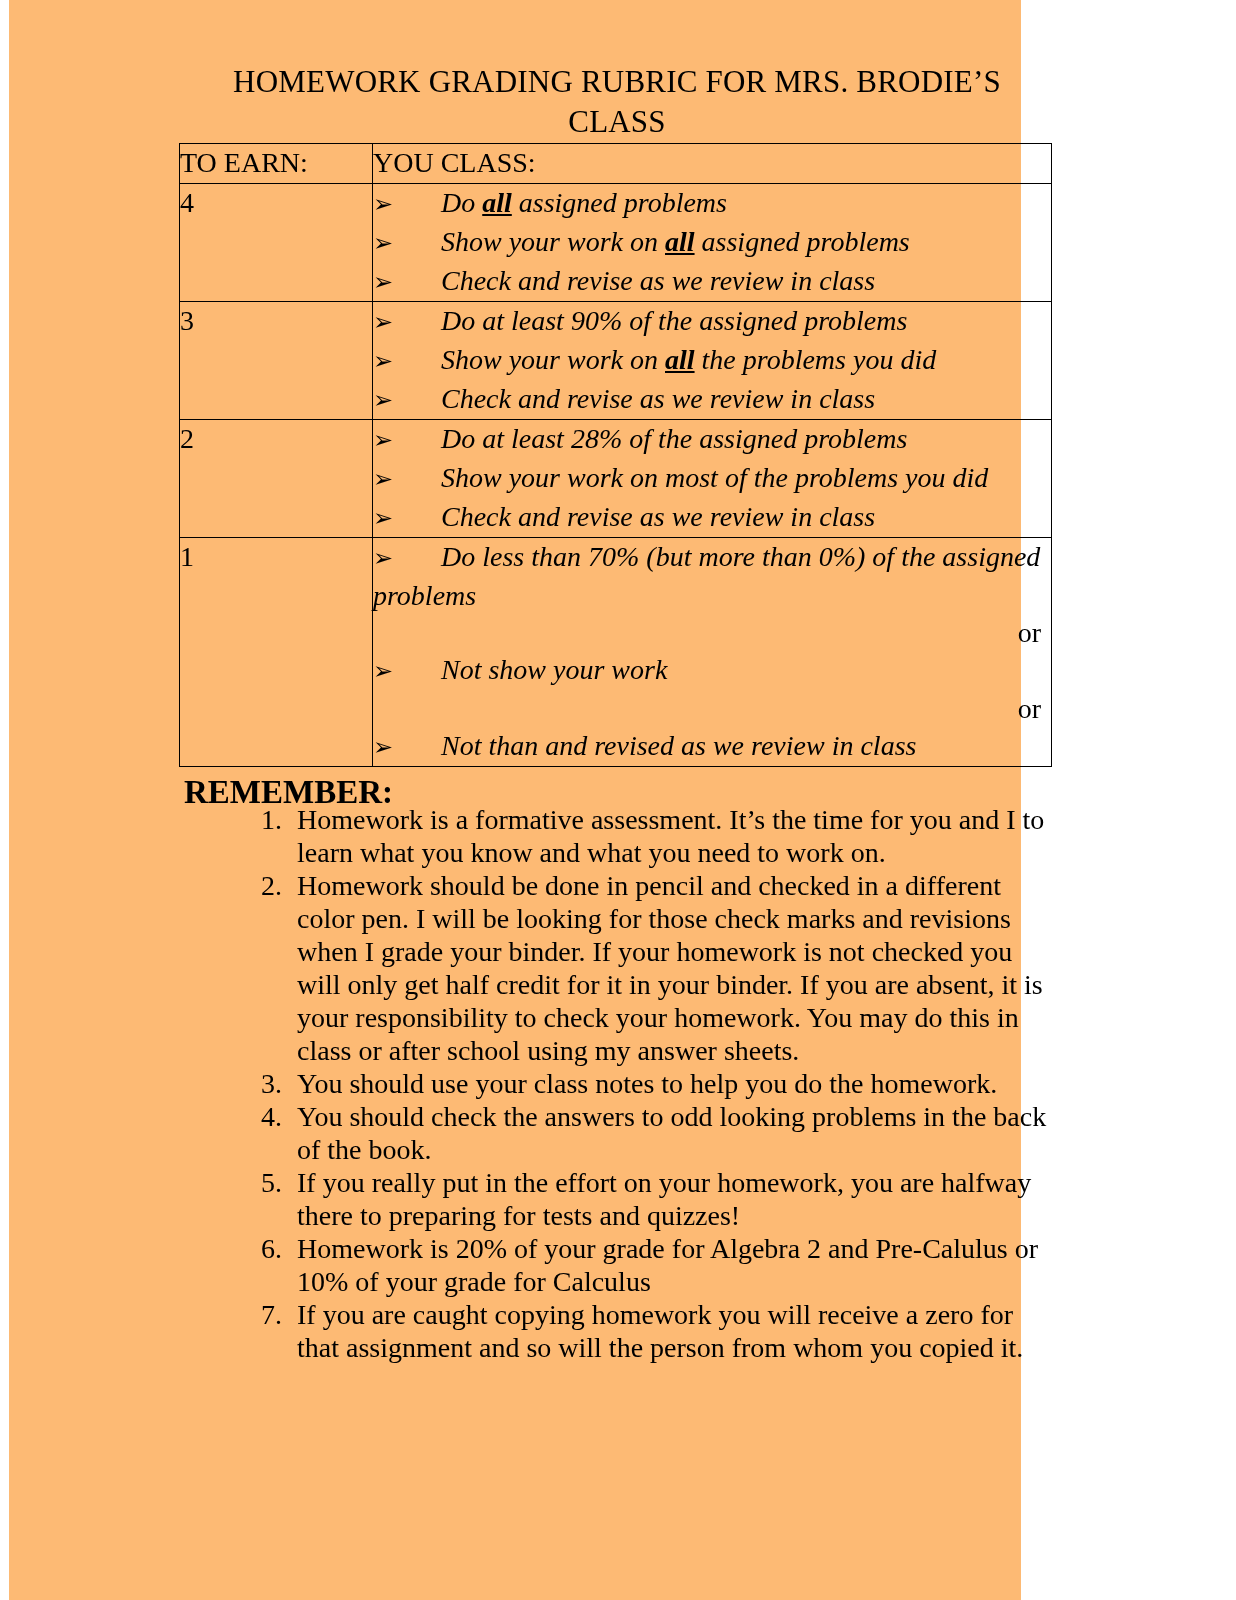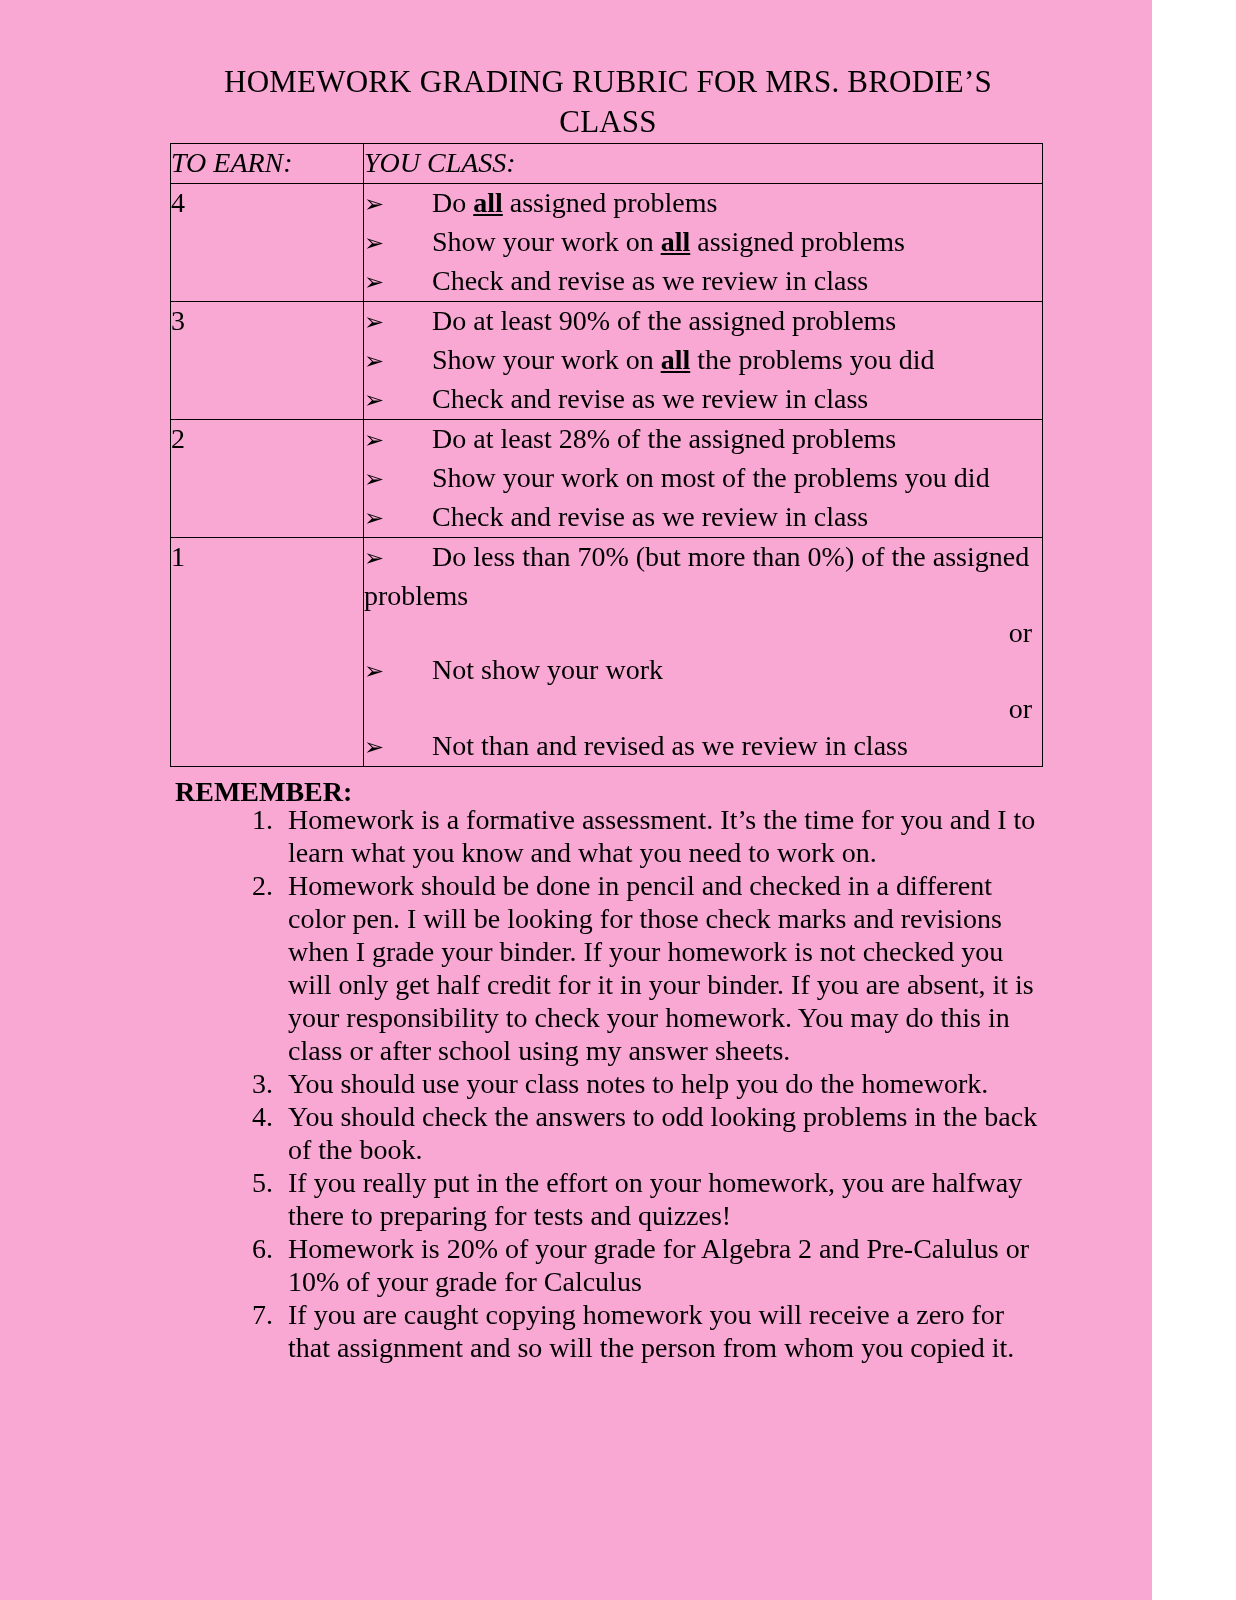--- a/index.html
+++ b/index.html
@@ -9,23 +9,24 @@
   }
   body {
     width: 1236px;
     height: 1600px;
     font-family: "Liberation Serif", "DejaVu Serif", serif;
     color: #000000;
     overflow: hidden;
   }
   .page {
     position: relative;
-    width: 1152px;
+    width: 1012px;
     height: 1600px;
-    background: #f9a8d4;
+    background: #fdba74;
+    margin-left: 9px;
   }
 
   
   .doc-title {
     position: absolute;
     left: 168px;
     top: 62px;
     width: 880px;
     text-align: center;
     font-size: 31px;
@@ -53,27 +54,27 @@
   .col-must { width: 679px; }
 
   .cell-earn {
     padding: 2px 0 6px 6px;
   }
   .cell-must {
     padding: 2px 4px 6px 8px;
   }
   .header-row td {
     padding-bottom: 2px;
-    font-style: italic;
   }
 
   
   .bline {
     display: block;
     text-indent: 0;
+    font-style: italic;
   }
   .arrow {
     display: inline-block;
     width: 68px;
     font-family: "DejaVu Sans", sans-serif;
     font-size: 24px;
     line-height: 37px;
     vertical-align: baseline;
   }
   .bold-u {
@@ -84,21 +85,21 @@
     display: block;
     text-align: right;
     padding-right: 10px;
   }
 
   
   .remember-head {
     position: absolute;
     left: 175px;
     top: 775px;
-    font-size: 28px;
+    font-size: 33px;
     line-height: 34px;
     font-weight: bold;
   }
   .remember-list {
     position: absolute;
     left: 252px;
     top: 803px;
     width: 800px;
     margin: 0;
     padding: 0;

